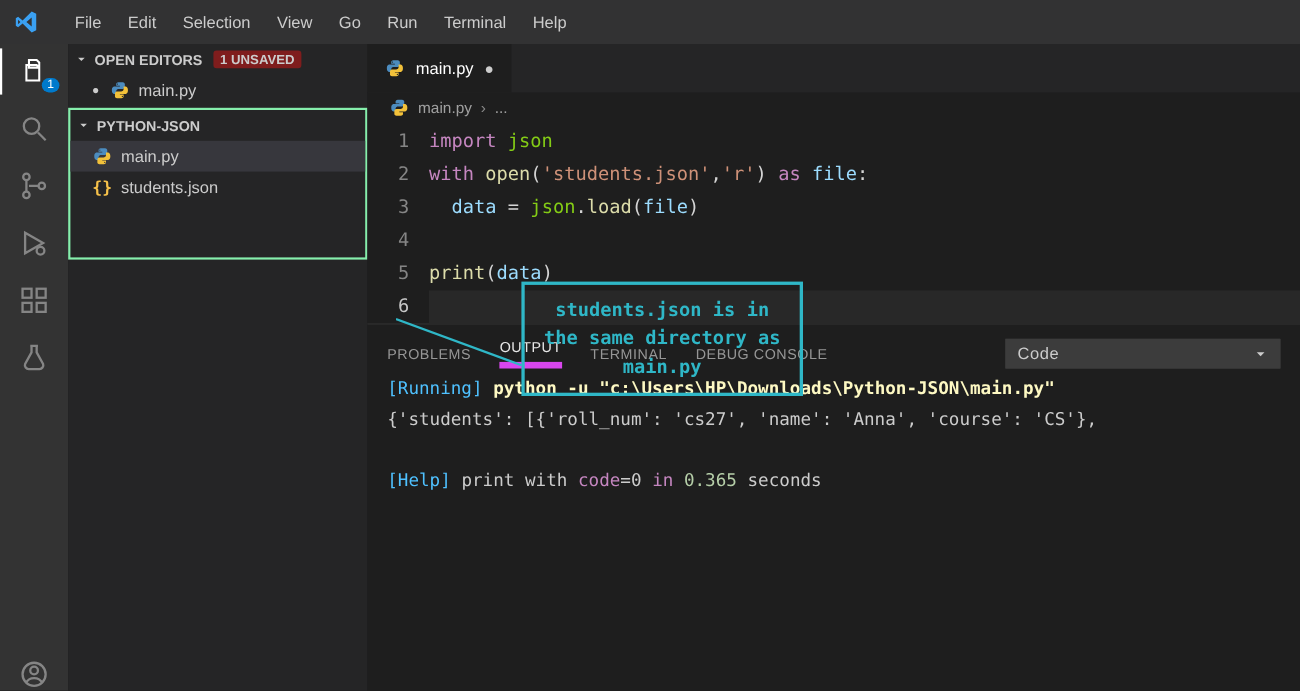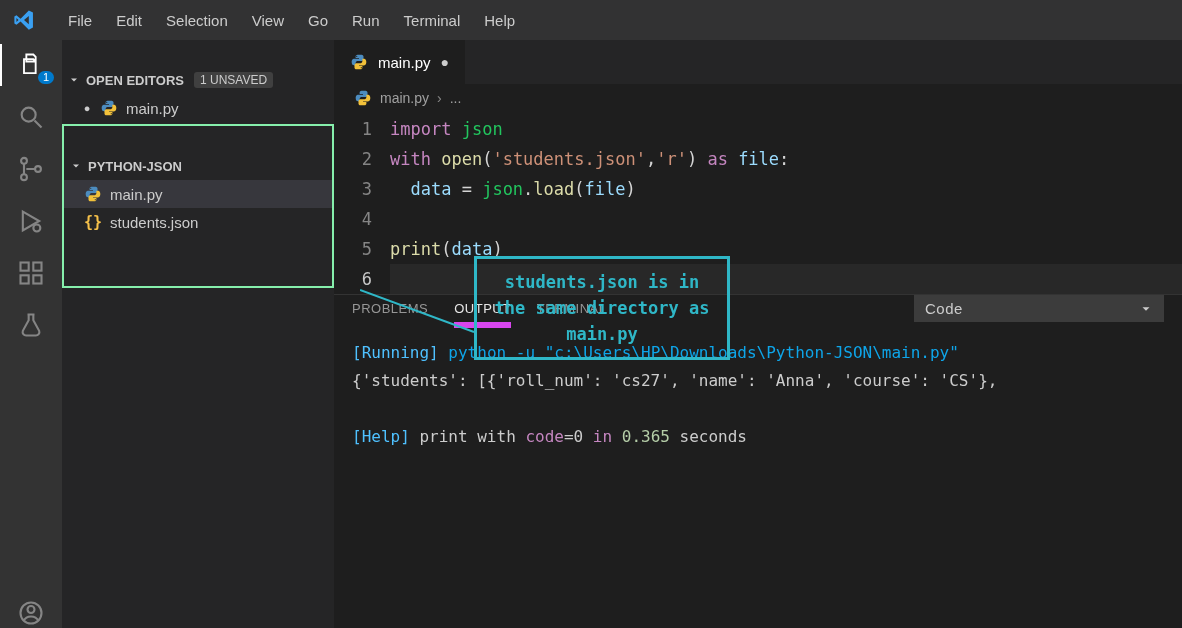--- a/index.html
+++ b/index.html
@@ -85,28 +85,27 @@
     color: #bbbbbb;
   }
   .section-hdr {
     display: flex; align-items: center;
     height: 28px;
     padding: 0 8px 0 6px;
     font-size: 13px;
     font-weight: 700;
     color: #cccccc;
     gap: 4px;
-    margin-top: 26px;
   }
   .section-hdr .chev { width: 14px; }
   .section-hdr .unsaved-badge {
-    background: #404040;
+    background: #7f1d1d;
     color: #cccccc;
     font-size: 12px;
-    font-weight: 400;
+    font-weight: 700;
     padding: 1px 6px;
     border-radius: 3px;
     margin-left: 6px;
   }
   .file-row {
     display: flex; align-items: center;
     height: 28px;
     padding-left: 20px;
     font-size: 15px;
     gap: 8px;
@@ -155,21 +154,21 @@
   }
   .gutter {
     width: 56px;
     text-align: right;
     color: #858585;
     padding-right: 18px;
   }
   .code-lines { flex: 1; position: relative; }
   .code-line { white-space: pre; height: 30px; }
   .tok-keyword { color: #c586c0; }
-  .tok-module  { color: #22c55e; }
+  .tok-module  { color: #84cc16; }
   .tok-func    { color: #dcdcaa; }
   .tok-string  { color: #ce9178; }
   .tok-var     { color: #9cdcfe; }
   .tok-plain   { color: #d4d4d4; }
   .line-hl { background: #282828; }
   
   .annotation-box {
     position: absolute;
     border: 3px solid #2fb7c7;
     padding: 10px 16px;
@@ -190,21 +189,21 @@
   }
   
   .panel {
     flex: 0 0 200px;
     border-top: 1px solid #333;
     display: flex;
     flex-direction: column;
     font-size: 15px;
   }
   .panel-tabs {
-    display: flex; align-items: flex-start;
+    display: flex; align-items: flex-end;
     height: 40px;
     padding: 0 18px;
     gap: 26px;
     color: #969696;
     font-size: 13px;
     letter-spacing: 0.5px;
   }
   .panel-tab { cursor: pointer; padding: 6px 0; }
   .panel-tab.active { color: #e7e7e7; border-bottom: 6px solid #d946ef; }
   .panel-select {
@@ -217,21 +216,21 @@
     font-size: 15px;
     display: flex; align-items: center; justify-content: space-between;
   }
   .panel-body {
     padding: 4px 18px;
     font-family: Consolas, monospace;
     font-size: 16px;
     line-height: 28px;
   }
   .out-tag   { color: #4fc1ff; }
-  .out-cmd   { color: #0ea5e9; }
+  .out-cmd   { color: #fef9c3; font-weight: bold; }
   .out-plain { color: #cccccc; }
   .out-key   { color: #c586c0; }
   .out-num   { color: #b5cea8; }
   
   svg { display: block; }
   .py-icon svg { width: 18px; height: 18px; }
   .json-icon { color: #f6c14a; font-weight: 700; font-family: Consolas, monospace; }
 </style>
 </head>
 <body>
@@ -403,20 +402,21 @@
             <line x1="0" y1="8" x2="114" y2="50" stroke="#2fb7c7" stroke-width="2"></line>
           </svg>
       </div>
     </div>
 
     <div class="panel">
       <div class="panel-tabs">
         <div class="panel-tab">PROBLEMS</div>
         <div class="panel-tab active">OUTPUT</div>
         <div class="panel-tab">TERMINAL</div>
+        <div class="panel-tab">DEBUG CONSOLE</div>
         <div class="panel-select">
           <span>Code</span>
           <span>
             <svg width="14" height="14" viewBox="0 0 16 16" fill="currentColor">
                 <path d="M4 6l4 4 4-4z"></path>
               </svg>
           </span>
         </div>
       </div>
       <div class="panel-body">

